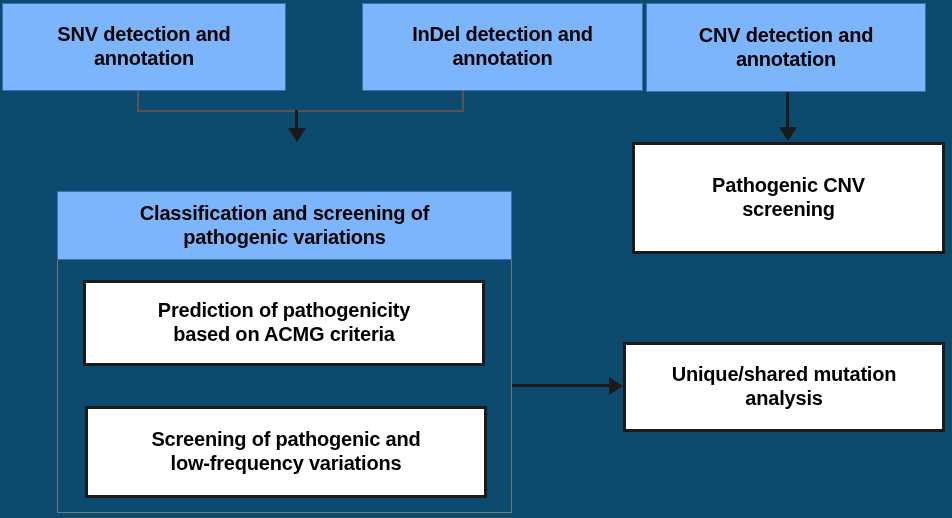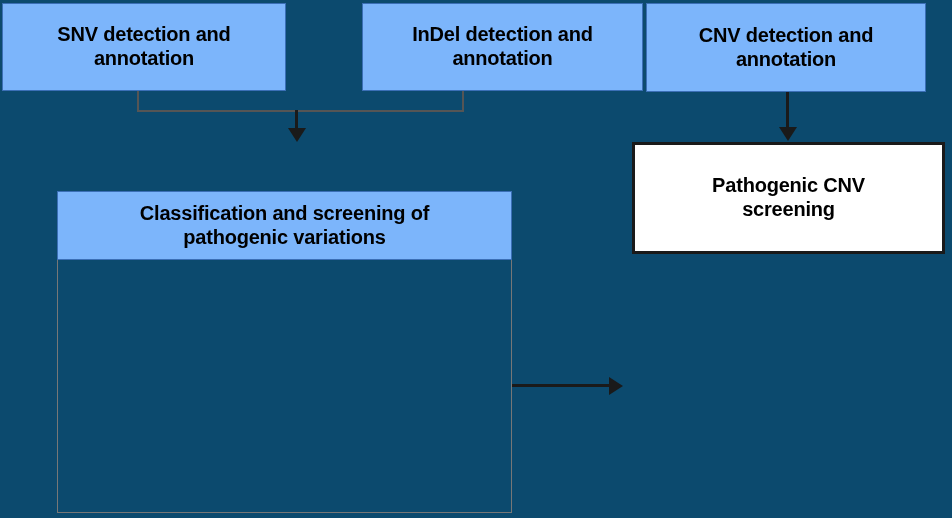--- a/index.html
+++ b/index.html
@@ -110,24 +110,36 @@
   <div class="vline" style="left:786px; top:92px; width:3px; height:36px;"></div>
   <div class="arrow-down" style="left:779px; top:127px;"></div>
 
   <div class="container-box" style="left:57px; top:238px; width:455px; height:275px;"></div>
 
   <div class="node node-blue" style="left:57px; top:143px; width:455px; height:69px; font-size:20px;margin-top:48px;">
     <span class="label">Classification and screening of
 pathogenic variations</span>
   </div>
 
+  <div class="node node-white" style="left:83px; top:280px; width:402px; height:86px; font-size:20px;">
+    <span class="label">Prediction of pathogenicity
+based on ACMG criteria</span>
+  </div>
 
+  <div class="node node-white" style="left:85px; top:406px; width:402px; height:92px; font-size:20px;">
+    <span class="label">Screening of pathogenic and
+low-frequency variations</span>
+  </div>
 
   <div class="node node-white" style="left:632px; top:142px; width:313px; height:112px; font-size:20px;">
     <span class="label">Pathogenic CNV
 screening</span>
   </div>
 
+  <div class="node node-white" style="left:623px; top:342px; width:322px; height:90px; font-size:20px;">
+    <span class="label">Unique/shared mutation
+analysis</span>
+  </div>
 
   <div class="hline" style="left:512px; top:384px; width:100px; height:3px;"></div>
   <div class="arrow-right" style="left:609px; top:377px;"></div>
 
 </div>
 
 </body></html>

